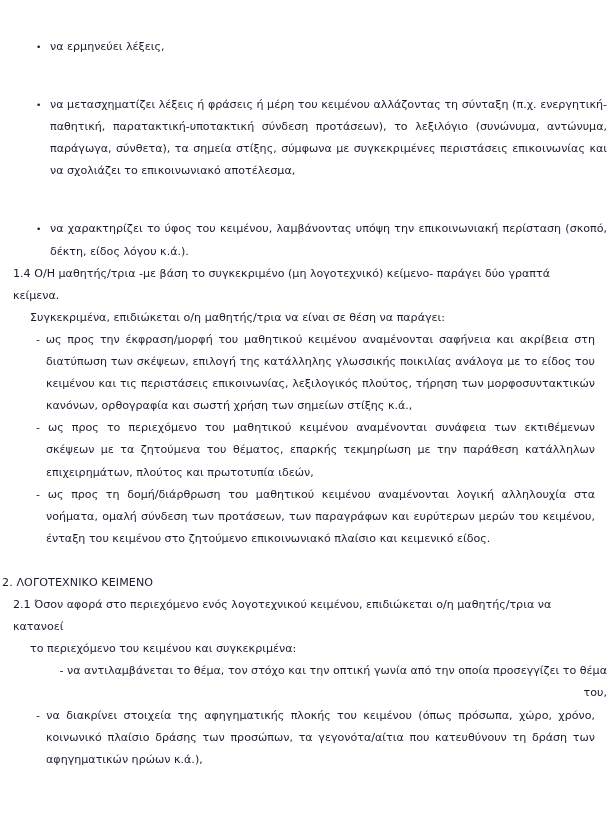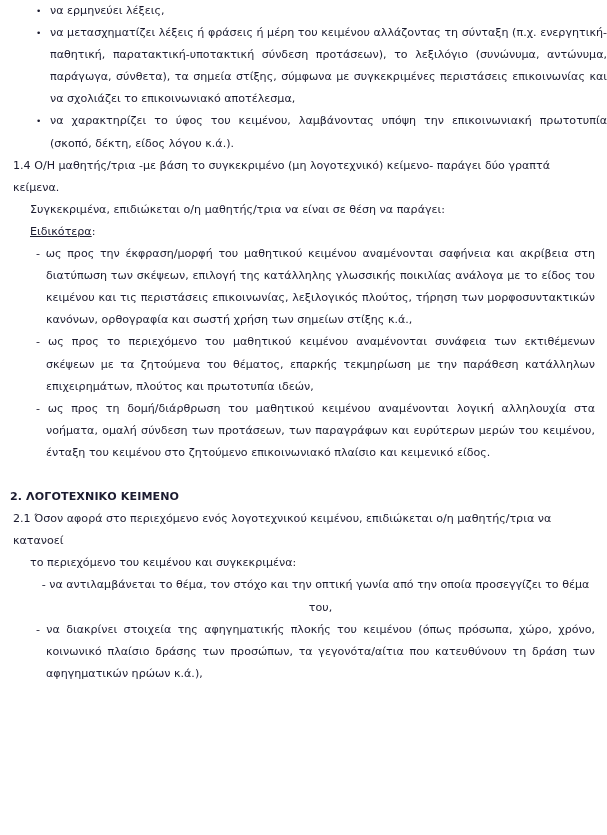--- a/index.html
+++ b/index.html
@@ -54,20 +54,21 @@
   .bullet-item > .bullet-dot {
     position: absolute;
     left: 36px;
     top: 0;
     line-height: 22.1px;
     font-size: 9px;
   }
   .bullet-item > .bullet-text {
     display: block;
     text-align: justify;
+    margin-top: 36px;
   }
 
   
   .num-para {
     padding-left: 13px;
     padding-right: 12px;
     text-indent: 0;
   }
   .num-para .num-lead { white-space: nowrap; }
 
@@ -90,30 +91,30 @@
   }
   
   .dash-item {
     padding-left: 46px;
     padding-right: 12px;
     text-indent: -10px;
     text-align: justify;
   }
   .dash-item-b {
     padding-left: 46px;
-    padding-right: 12px;
+    padding-right: 0;
     text-indent: -10px;
-    text-align: center;
+    text-align: right;
   }
 
   .underlined { text-decoration: underline; }
 
   .section-heading {
-    padding-left: 10px;
-    font-weight: bold;
+    padding-left: 2px;
+    font-weight: normal;
     font-size: 11.1px;
     line-height: 22.1px;
     letter-spacing: 0.1px;
   }
 
   .spacer-line { height: 22.1px; }
 
   
   .no-just { text-align: left; }
 </style>
@@ -128,36 +129,33 @@
       <span class="bullet-text no-just">να ερμηνεύει λέξεις,</span>
     </div>
 
     <div class="line-block bullet-item">
       <span class="bullet-dot">•</span>
       <span class="bullet-text">να μετασχηματίζει λέξεις ή φράσεις ή μέρη του κειμένου αλλάζοντας τη σύνταξη (π.χ. ενεργητική-παθητική, παρατακτική-υποτακτική σύνδεση προτάσεων), το λεξιλόγιο (συνώνυμα, αντώνυμα, παράγωγα, σύνθετα), τα σημεία στίξης, σύμφωνα με συγκεκριμένες περιστάσεις επικοινωνίας και να σχολιάζει το επικοινωνιακό αποτέλεσμα,</span>
     </div>
 
     <div class="line-block bullet-item">
       <span class="bullet-dot">•</span>
-      <span class="bullet-text"> να χαρακτηρίζει το ύφος του κειμένου, λαμβάνοντας υπόψη την επικοινωνιακή πρωτοτυπία (σκοπό, δέκτη, είδος λόγου κ.ά.).</span>
+      <span class="bullet-text"> να χαρακτηρίζει το ύφος του κειμένου, λαμβάνοντας υπόψη την επικοινωνιακή περίσταση (σκοπό, δέκτη, είδος λόγου κ.ά.).</span>
     </div>
 
     <div class="line-block num-para no-just">
       <span class="num-lead">1.4</span> 
       <span>Ο/Η μαθητής/τρια -με βάση το συγκεκριμένο (μη λογοτεχνικό) κείμενο- παράγει δύο γραπτά κείμενα.</span>
     </div>
 
     <div class="line-block indent-1 no-just">Συγκεκριμένα, επιδιώκεται ο/η μαθητής/τρια να είναι σε θέση να παράγει:</div>
 
 
 
 
-    <div class="line-block indent-1 no-just">
-      <span class="underlined">Ειδικότερα</span><span>:</span>
-    </div>
 
     <div class="line-block dash-item">
       <span>-</span> 
       <span>ως προς την έκφραση/μορφή του μαθητικού κειμένου αναμένονται σαφήνεια και ακρίβεια στη διατύπωση των σκέψεων, επιλογή της κατάλληλης γλωσσικής ποικιλίας ανάλογα με το είδος του κειμένου και τις περιστάσεις επικοινωνίας, λεξιλογικός πλούτος, τήρηση των μορφοσυντακτικών κανόνων, ορθογραφία και σωστή χρήση των σημείων στίξης κ.ά.,</span>
     </div>
 
     <div class="line-block dash-item">
       <span>-</span> 
       <span>ως προς το περιεχόμενο του μαθητικού κειμένου αναμένονται συνάφεια των εκτιθέμενων σκέψεων με τα ζητούμενα του θέματος, επαρκής τεκμηρίωση με την παράθεση κατάλληλων επιχειρημάτων, πλούτος και πρωτοτυπία ιδεών,</span>
     </div>

